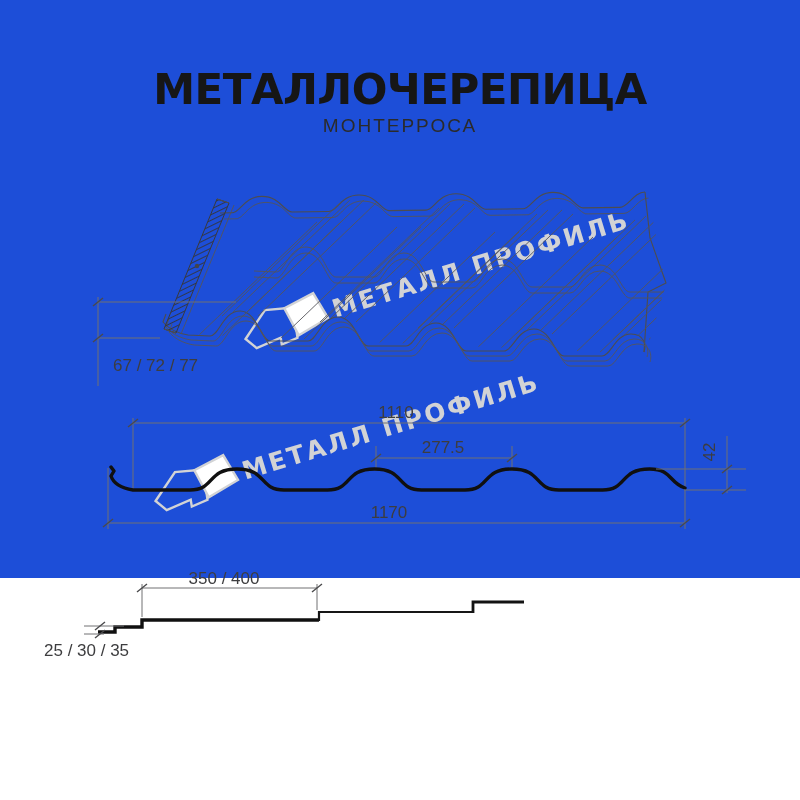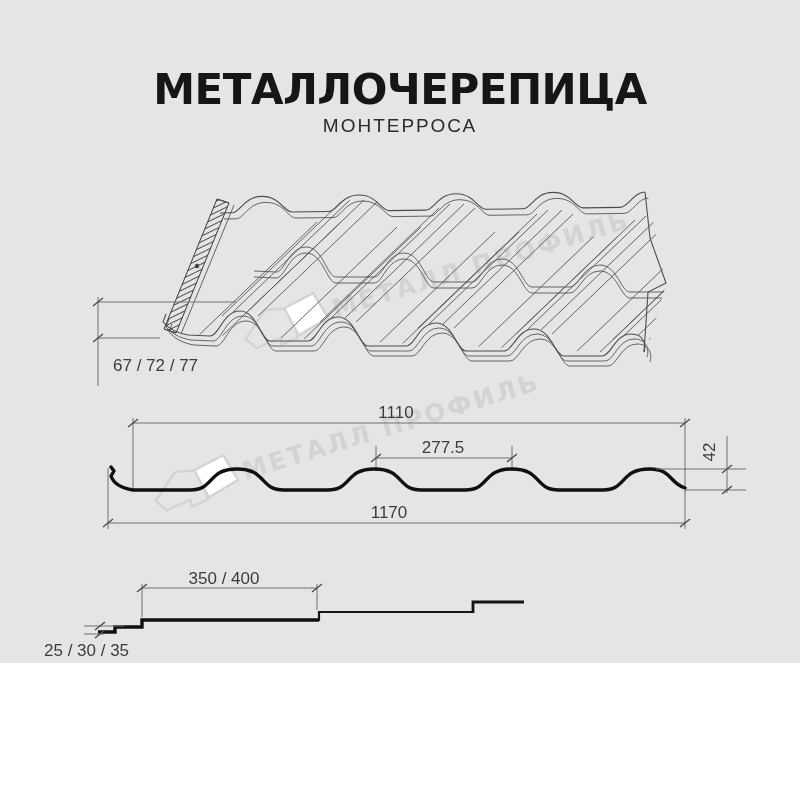--- a/index.html
+++ b/index.html
@@ -1,17 +1,17 @@
 <!DOCTYPE html>
 <html><head>
 <meta charset="utf-8">
 <style>
   html,body{margin:0;padding:0;background:#ffffff;}
   body{width:800px;height:800px;overflow:hidden;font-family:"Liberation Sans",sans-serif;}
-  .stage{position:relative;width:800px;height:663px;background:#e5e5e5;}
+  .stage{position:relative;width:800px;height:578px;background:#1d4ed8;}
   svg{position:absolute;left:0;top:0;}
   .title-text{font-family:"DejaVu Sans","Liberation Sans",sans-serif;font-weight:bold;font-size:42px;letter-spacing:-0.5px;fill:#161616;}
   .subtitle-text{font-family:"Liberation Sans",sans-serif;font-size:19px;letter-spacing:2px;fill:#2b2b2b;}
   .dim-text{font-family:"Liberation Sans",sans-serif;font-size:17px;fill:#3d3d3f;}
   .wm-text{font-family:"DejaVu Sans","Liberation Sans",sans-serif;font-weight:bold;font-size:25px;letter-spacing:2.5px;fill:#d2d3d5;}
   .thin{stroke:#4d4d4f;stroke-width:1.1;fill:none;}
   .hair{stroke:#55555a;stroke-width:0.9;fill:none;}
   .dim{stroke:#707072;stroke-width:1;fill:none;}
   .tick{stroke:#4a4a4c;stroke-width:1.4;fill:none;}
   .heavy{stroke:#101010;stroke-width:3.4;fill:none;stroke-linecap:round;stroke-linejoin:round;}

